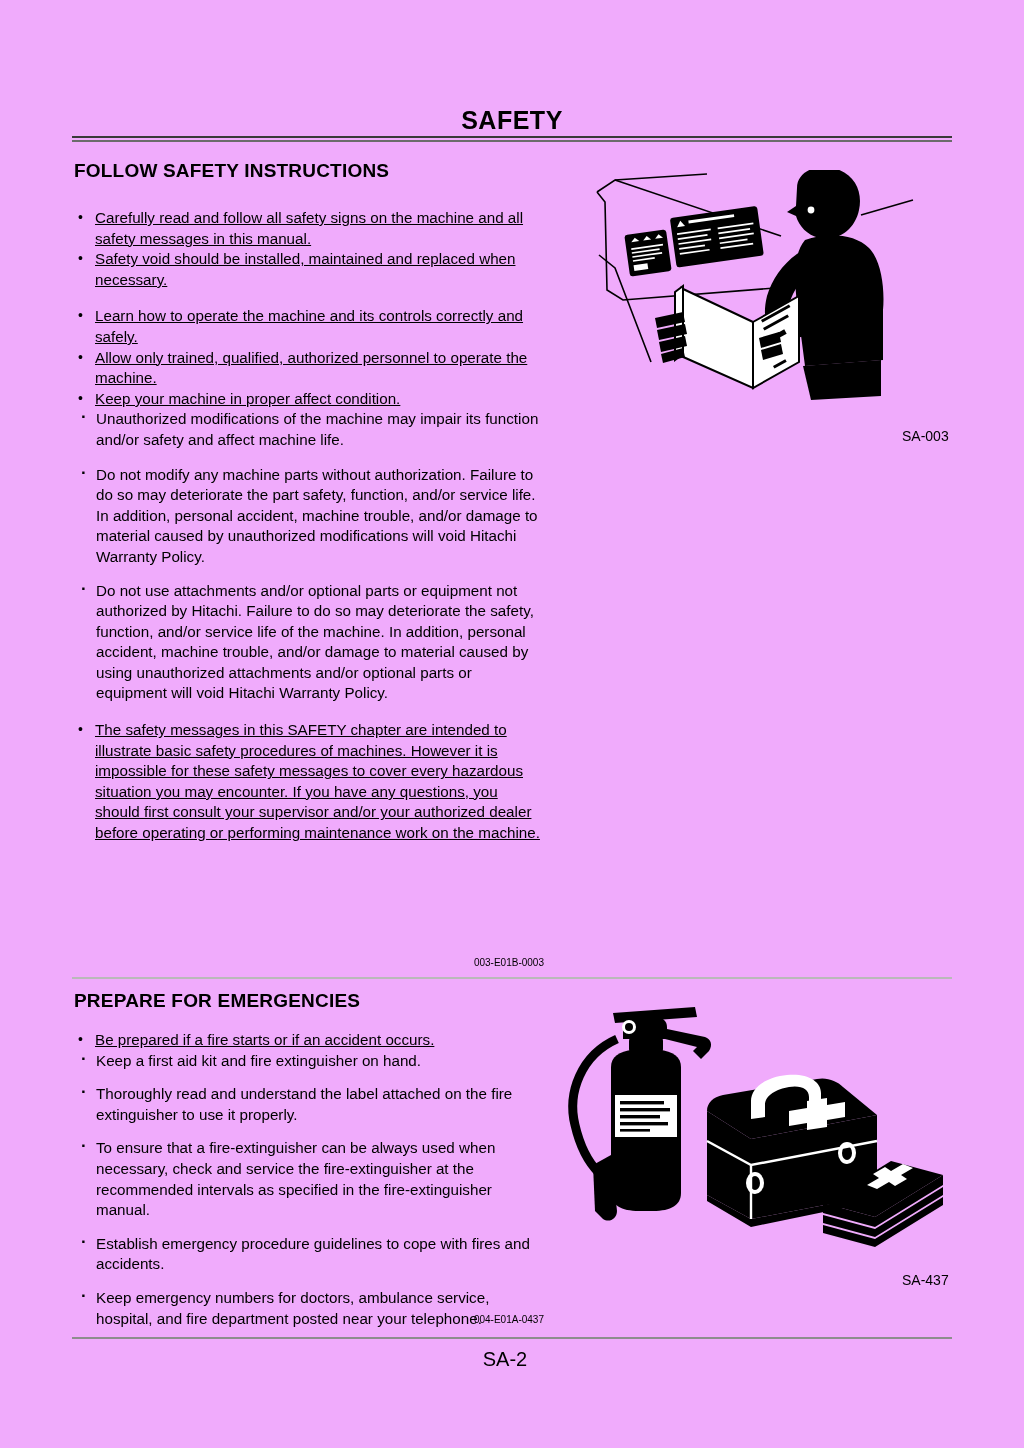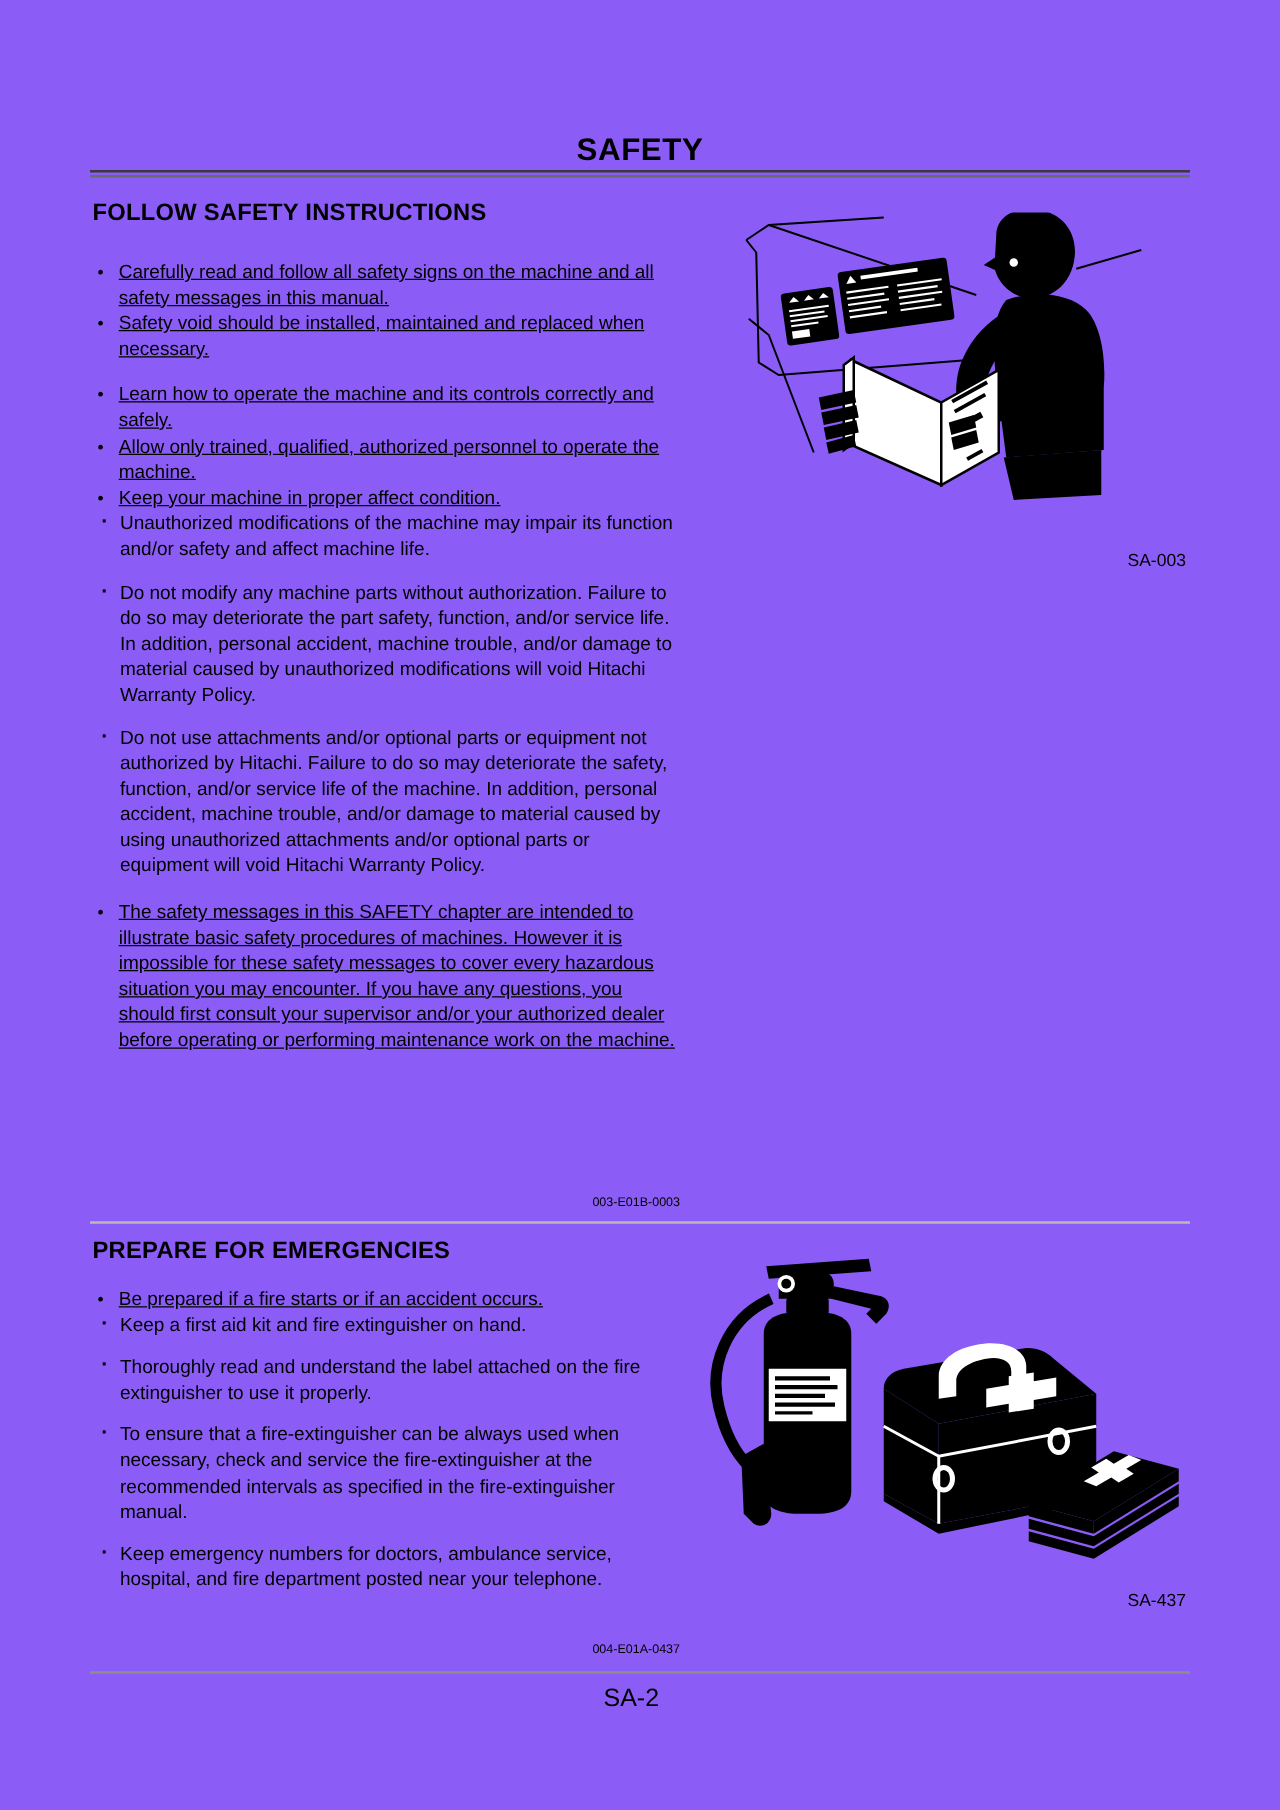--- a/index.html
+++ b/index.html
@@ -8,21 +8,21 @@
     background: #ffffff;
   }
   body {
     font-family: "Liberation Sans", sans-serif;
     color: #000000;
   }
   .page {
     position: relative;
     width: 1024px;
     height: 1448px;
-    background: #8b5cf6;
+    background: #f0abfc;
     overflow: hidden;
   }
 
   
   .page-title {
     position: absolute;
     left: 0;
     top: 106px;
     width: 1024px;
     text-align: center;
@@ -138,21 +138,21 @@
     text-align: right;
   }
   #ref-003 { left: 344px; top: 957px; width: 200px; }
   #ref-004 { left: 344px; top: 1314px; width: 200px; }
 
   
   .fig-caption {
     position: absolute;
     font-size: 14px;
   }
-  #caption-sa003 { left: 902px; top: 440px; }
+  #caption-sa003 { left: 902px; top: 428px; }
   #caption-sa437 { left: 902px; top: 1272px; }
 
   
   .figure {
     position: absolute;
   }
   #figure-reading-manual { left: 575px; top: 170px; width: 380px; height: 250px; }
   #figure-emergency-equipment { left: 555px; top: 1005px; width: 410px; height: 265px; }
   .figure svg { display: block; }
 
@@ -290,20 +290,21 @@
   <div class="section-heading" id="heading-prepare">PREPARE FOR EMERGENCIES</div>
 
   <div class="col-text" id="col-prepare">
     <ul class="lvl1">
       <li class="b1">Be prepared if a fire starts or if an accident occurs.</li>
       <li style="list-style:none">
         <ul class="lvl2">
           <li class="b2">Keep a first aid kit and fire extinguisher on hand.</li>
           <li class="b2 gap">Thoroughly read and understand the label attached on the fire extinguisher to use it properly.</li>
           <li class="b2 gap">To ensure that a fire-extinguisher can be always used when necessary, check and service the fire-extinguisher at the recommended intervals as specified in the fire-extinguisher manual.</li>
+          <li class="b2 gap">Establish emergency procedure guidelines to cope with fires and accidents.</li>
           <li class="b2 gap">Keep emergency numbers for doctors, ambulance service, hospital, and fire department posted near your telephone.</li>
         </ul>
       </li>
     </ul>
   </div>
 
   <div class="ref-code" id="ref-004">004-E01A-0437</div>
 
   <div class="figure" id="figure-emergency-equipment">
     <svg width="410" height="265" viewBox="0 0 410 265" xmlns="http://www.w3.org/2000/svg">

